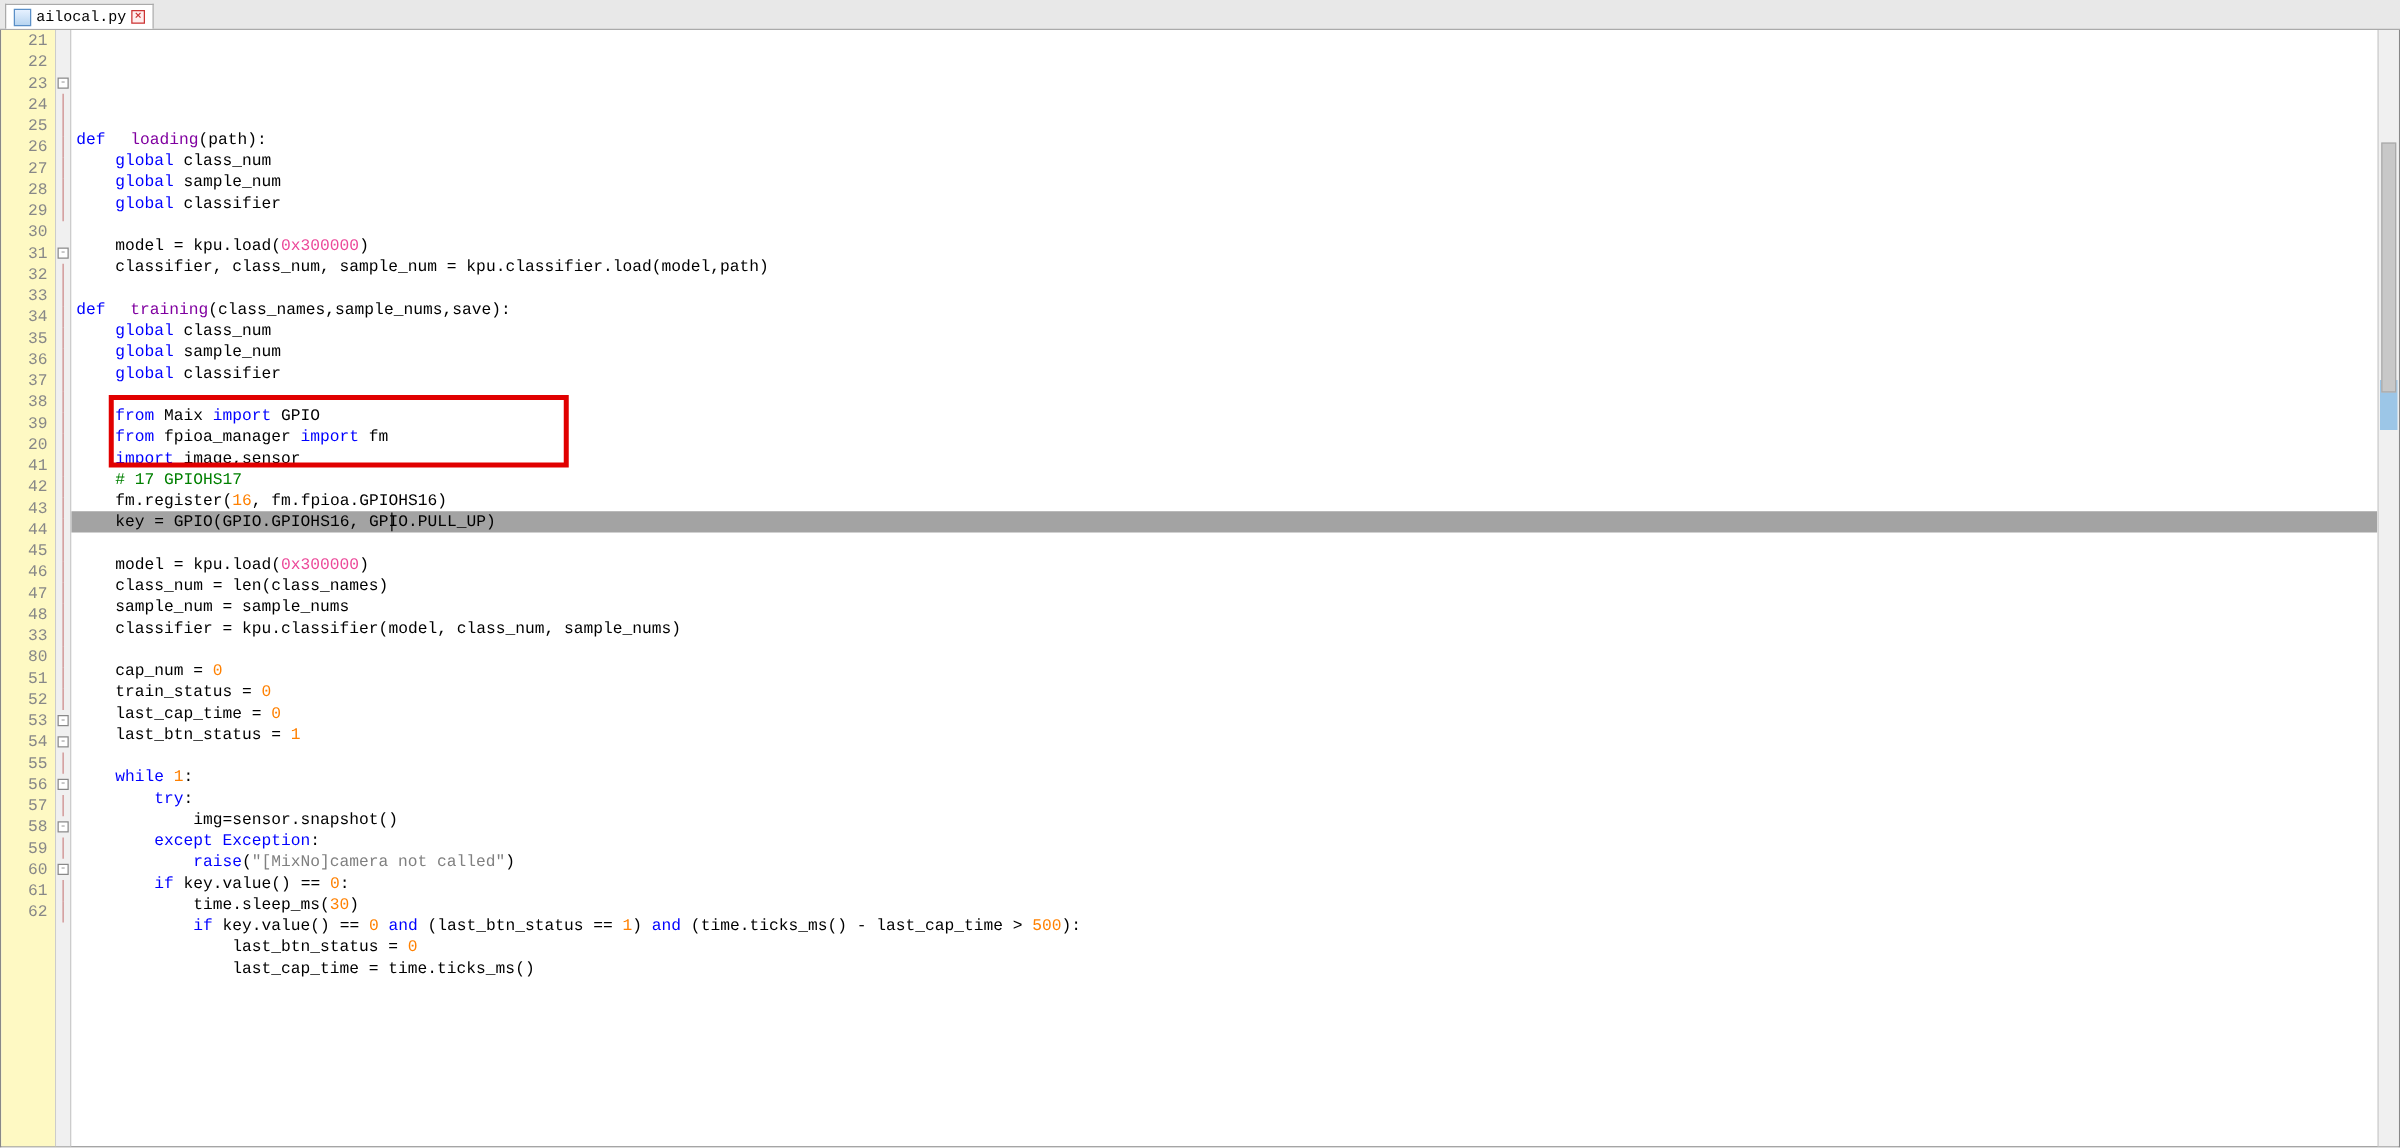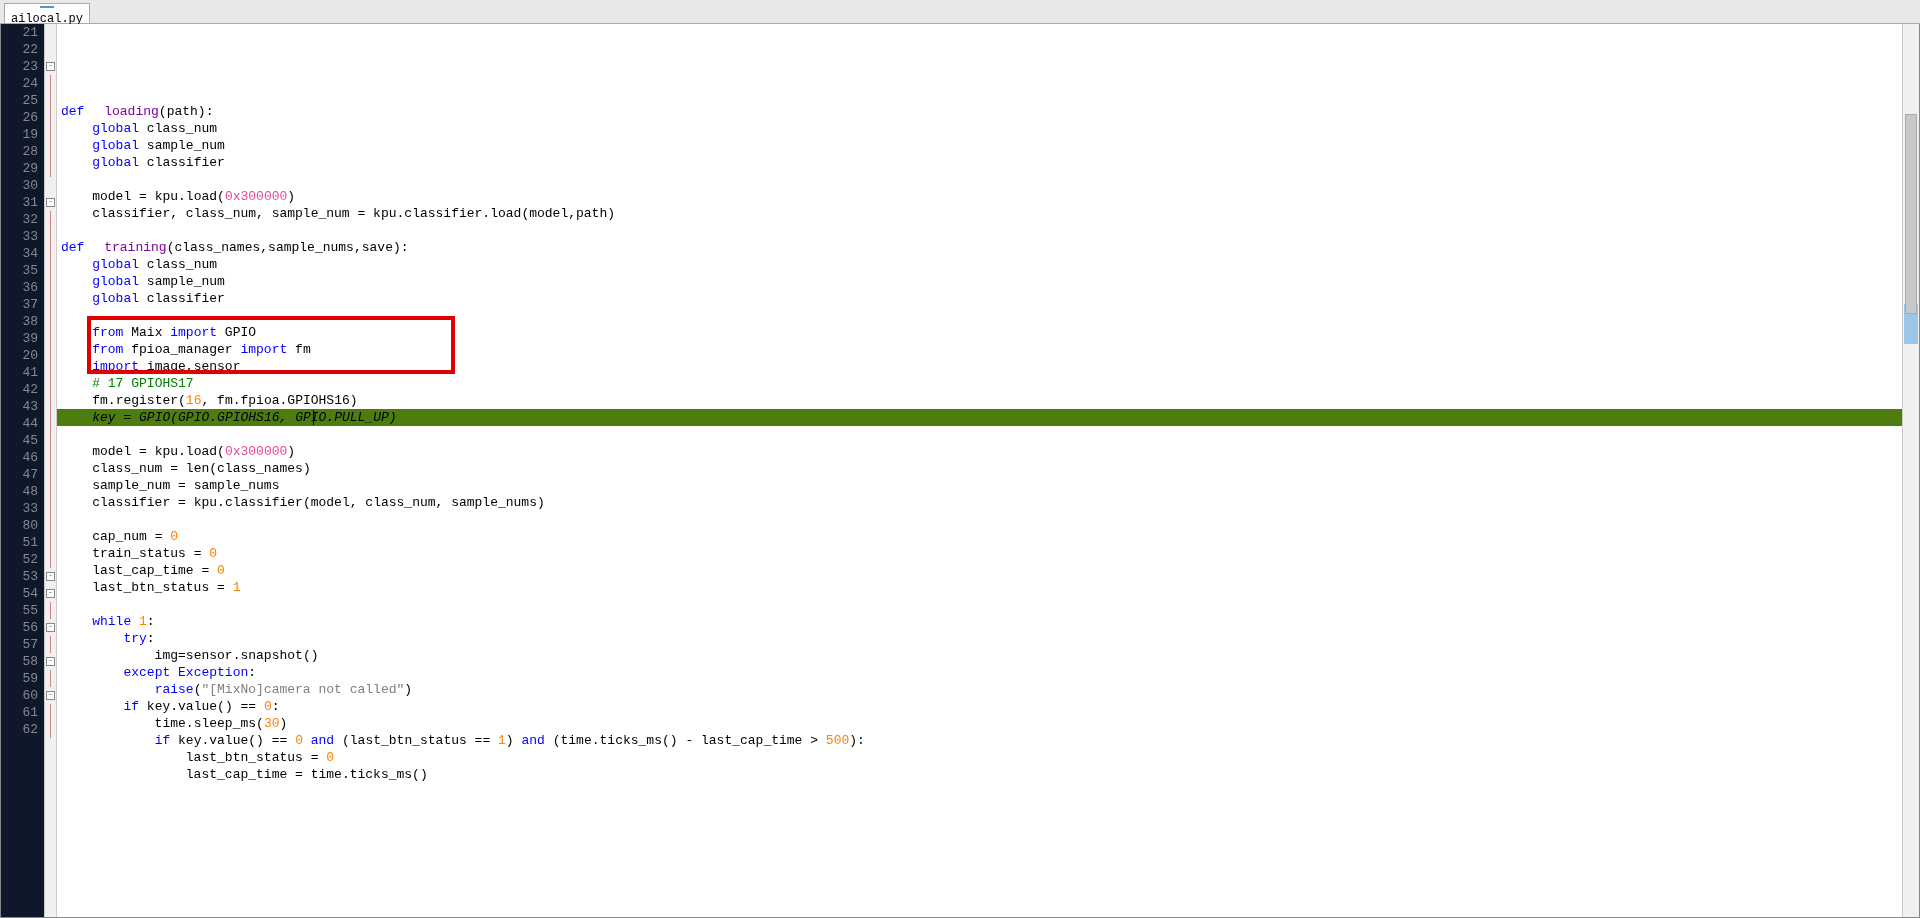--- a/index.html
+++ b/index.html
@@ -22,21 +22,20 @@
   background: #fff;
   border: 1px solid #aaa;
   border-bottom: none;
   padding: 2px 6px;
   margin-left: 4px;
   display: flex;
   align-items: center;
   gap: 4px;
   font-size: 12px;
   height: 20px;
-  flex-direction: column;
 }
 .file-icon {
   width: 14px;
   height: 14px;
   display: inline-flex;
   align-items: center;
   justify-content: center;
   border: 1px solid #5a8fc7;
   background: linear-gradient(#e6f1ff,#b8d5f0);
   font-size: 8px;
@@ -55,21 +54,21 @@
 }
 .editor-container {
   display: flex;
   background: #fff;
   border: 1px solid #888;
   border-top: none;
   height: calc(918px - 24px);
   position: relative;
 }
 .gutter {
-  background: #0f172a;
+  background: #fef9c3;
   color: #888;
   text-align: right;
   padding: 0 6px 0 12px;
   user-select: none;
   border-right: 1px solid #ccc;
   width: 44px;
   flex-shrink: 0;
 }
 .gutter-line { height: 17px; line-height: 17px; }
 .fold-col {
@@ -105,21 +104,21 @@
   white-space: pre;
   position: relative;
   overflow: hidden;
 }
 .code-line {
   height: 17px;
   line-height: 17px;
   padding-left: 4px;
   position: relative;
 }
-.hl-line { background: #4d7c0f; font-style: italic; }
+.hl-line { background: #a3a3a3; }
 .kw { color: #0000ff; font-weight: normal; }
 .def { color: #8000a0; margin-left: 12px; }
 .num { color: #ff8000; }
 .hex { color: #ec4899; }
 .str { color: #808080; }
 .cmt { color: #008000; }
 .op { color: #000; }
 .txt { color: #000; }
 .highlight-box {
   position: absolute;
@@ -169,21 +168,21 @@
 </div>
 
 <div class="editor-container">
   <div class="gutter" id="gutter">
       <div class="gutter-line">21</div>
       <div class="gutter-line">22</div>
       <div class="gutter-line">23</div>
       <div class="gutter-line">24</div>
       <div class="gutter-line">25</div>
       <div class="gutter-line">26</div>
-      <div class="gutter-line">19</div>
+      <div class="gutter-line">27</div>
       <div class="gutter-line">28</div>
       <div class="gutter-line">29</div>
       <div class="gutter-line">30</div>
       <div class="gutter-line">31</div>
       <div class="gutter-line">32</div>
       <div class="gutter-line">33</div>
       <div class="gutter-line">34</div>
       <div class="gutter-line">35</div>
       <div class="gutter-line">36</div>
       <div class="gutter-line">37</div>

